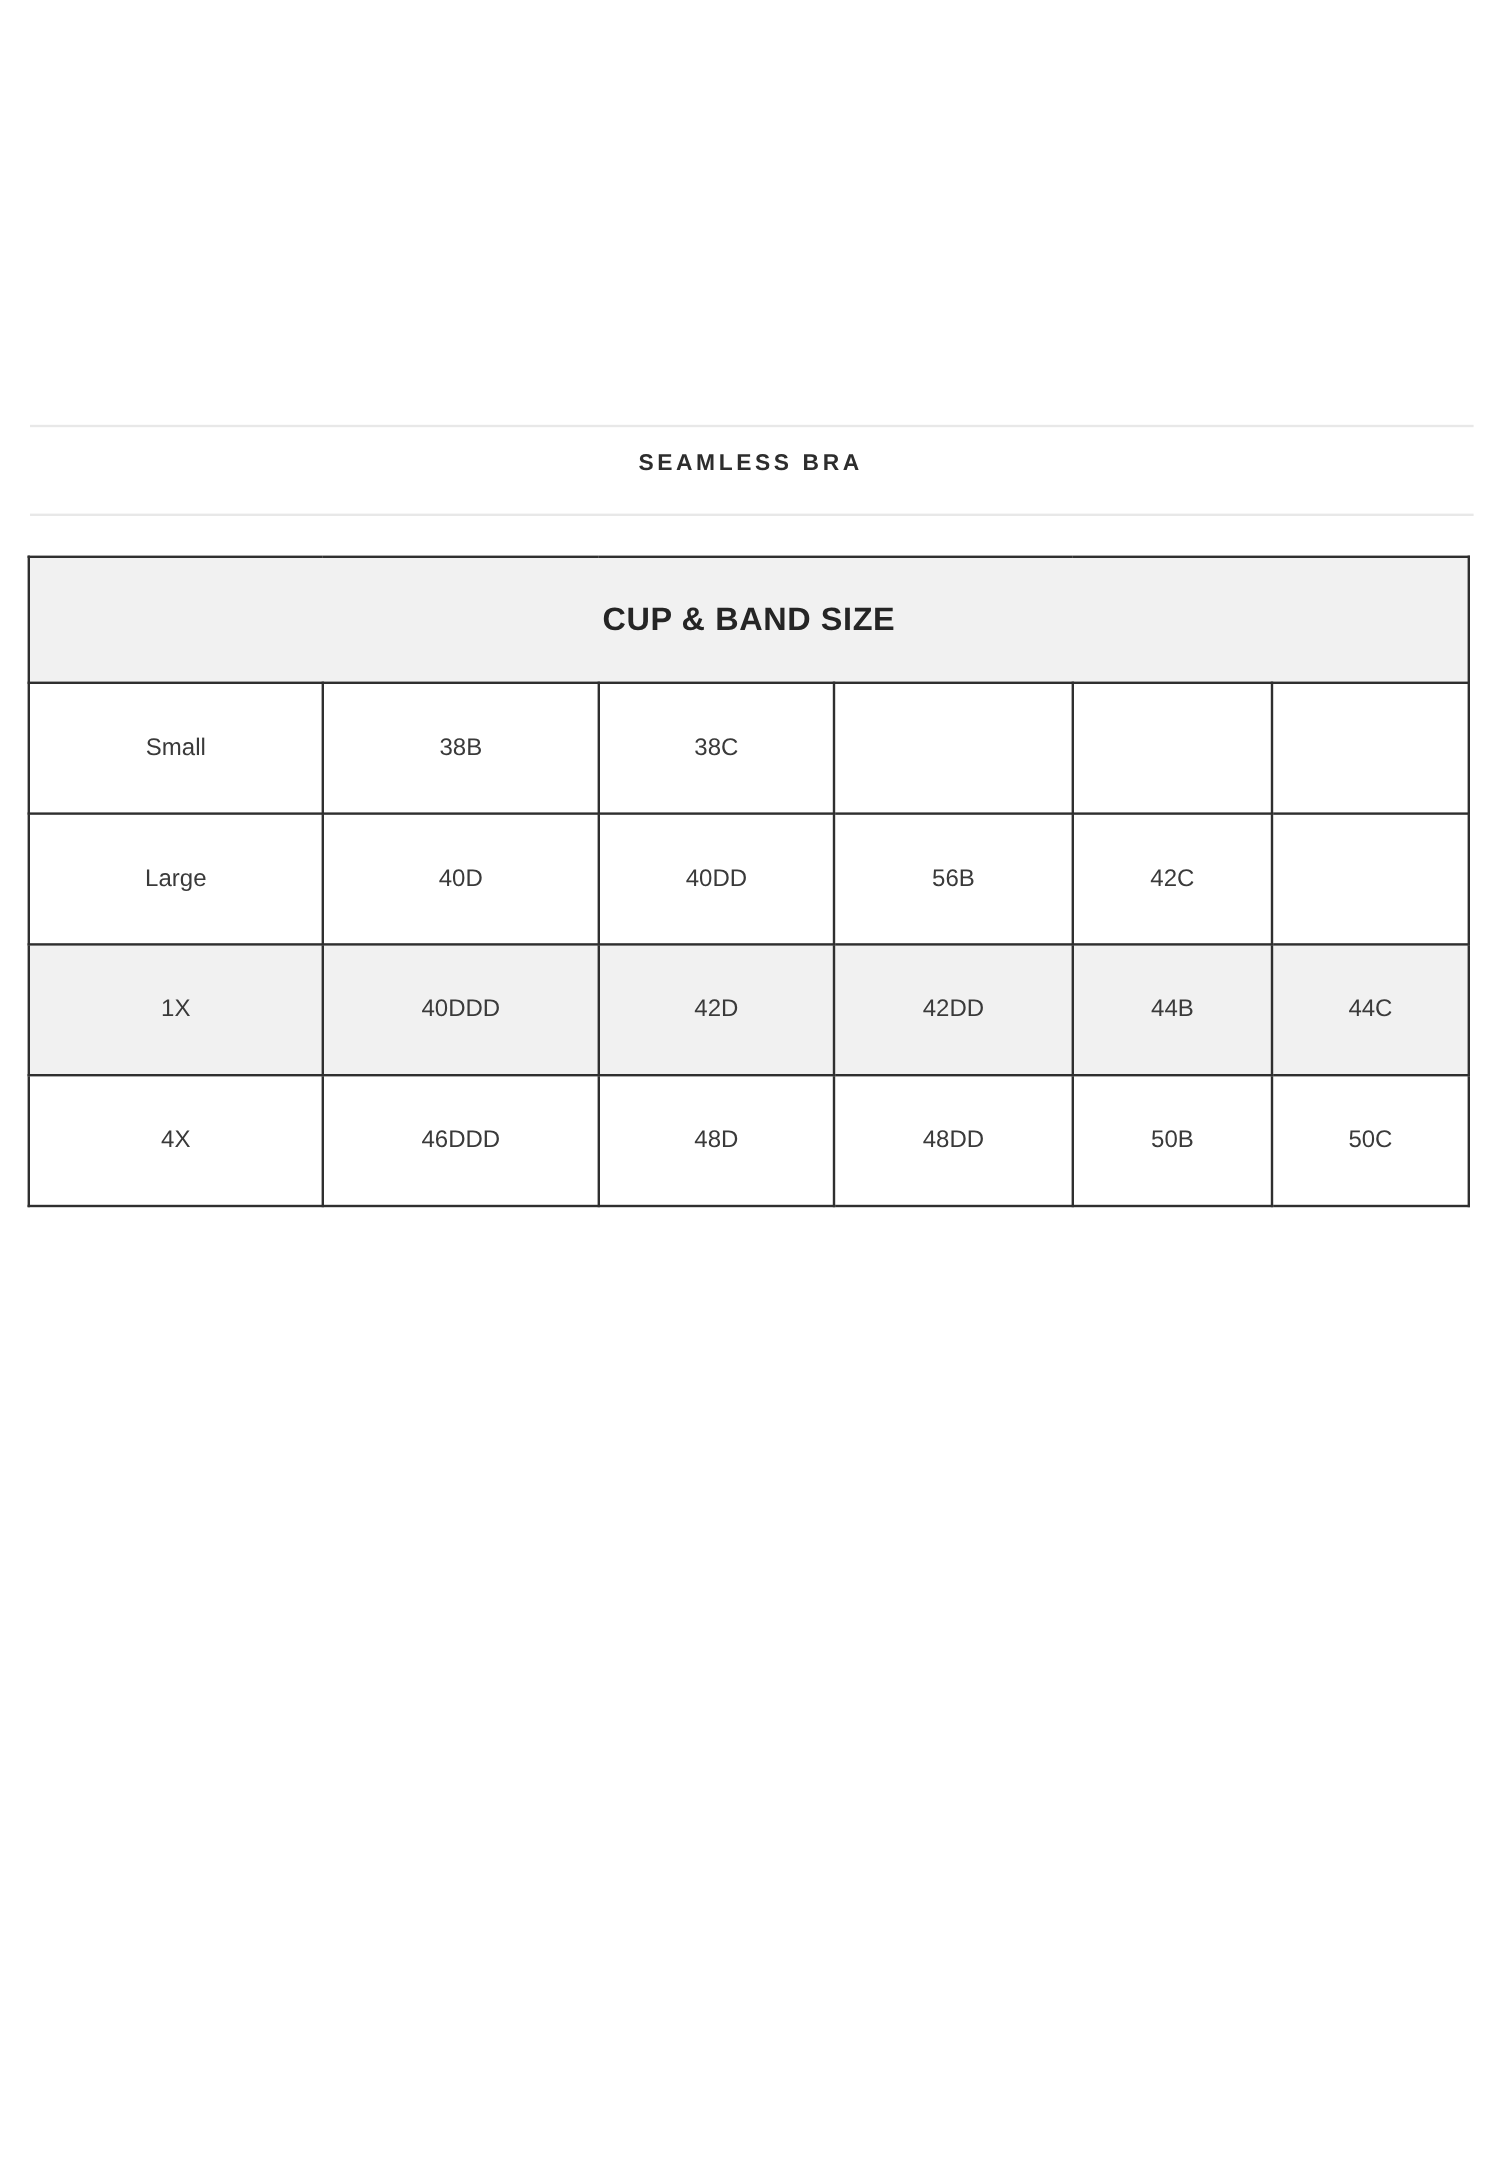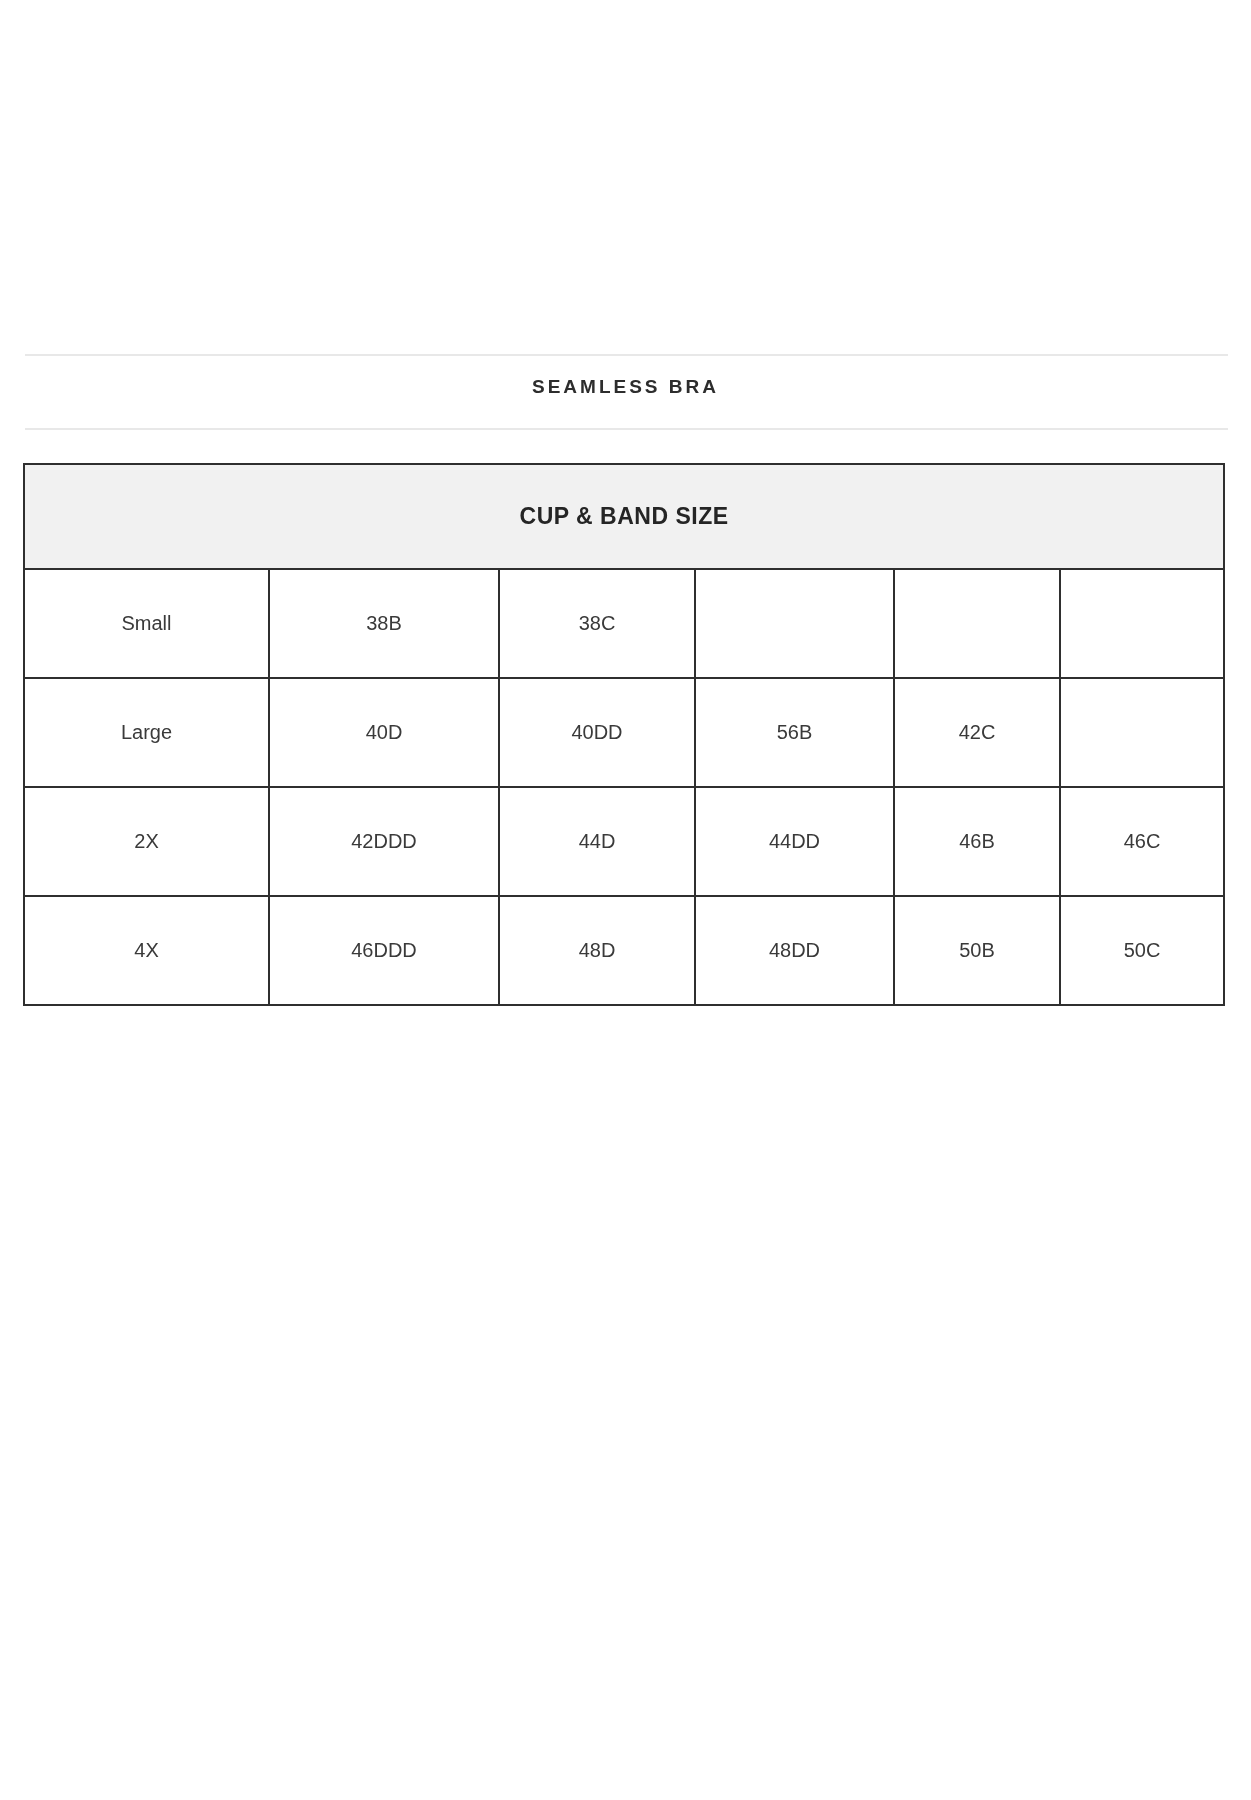--- a/index.html
+++ b/index.html
@@ -48,21 +48,21 @@
     border: 2px solid #2f2f2f;
     text-align: center;
     vertical-align: middle;
     color: #3a3a3a;
     font-size: 20px;
     font-weight: normal;
   }
   table.size-chart th.chart-header {
     height: 105px;
     background: #f1f1f1;
-    font-size: 23px;
+    font-size: 27px;
     font-weight: bold;
     color: #252525;
     letter-spacing: 0.5px;
   }
   table.size-chart tr.data-row { height: 109px; background: #ffffff; border-radius: 23px; }
   table.size-chart tr.data-row.alt { background: #f1f1f1; }
 </style>
 </head>
 <body>
 
@@ -98,27 +98,27 @@
         <td></td>
       </tr>
       <tr class="data-row">
         <td>Large</td>
         <td>40D</td>
         <td>40DD</td>
         <td>56B</td>
         <td>42C</td>
         <td></td>
       </tr>
-      <tr class="data-row">
-        <td>2X</td>
-        <td>42DDD</td>
-        <td>44D</td>
-        <td>44DD</td>
-        <td>46B</td>
-        <td>46C</td>
+      <tr class="data-row alt">
+        <td>1X</td>
+        <td>40DDD</td>
+        <td>42D</td>
+        <td>42DD</td>
+        <td>44B</td>
+        <td>44C</td>
       </tr>
       <tr class="data-row">
         <td>4X</td>
         <td>46DDD</td>
         <td>48D</td>
         <td>48DD</td>
         <td>50B</td>
         <td>50C</td>
       </tr>
     </tbody>

